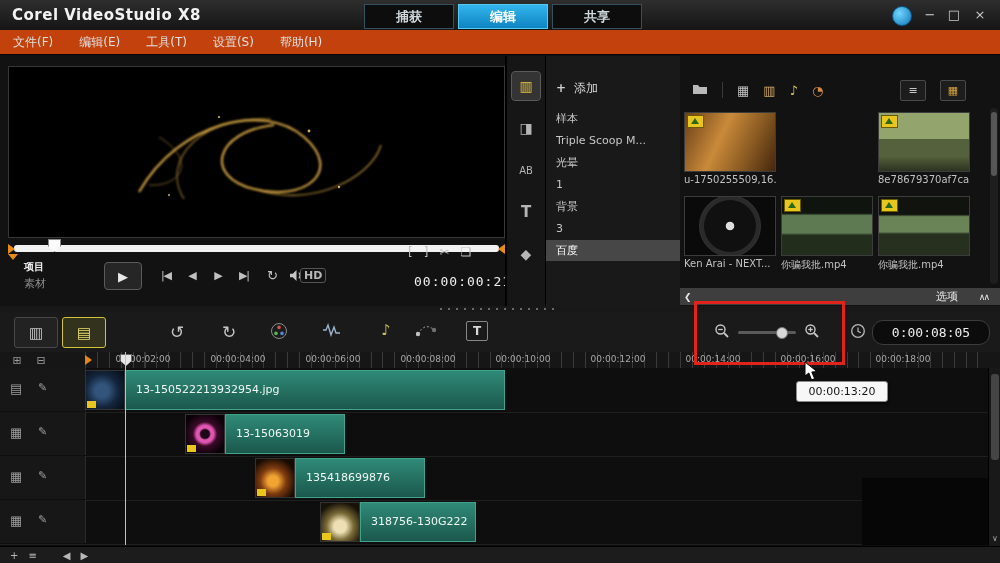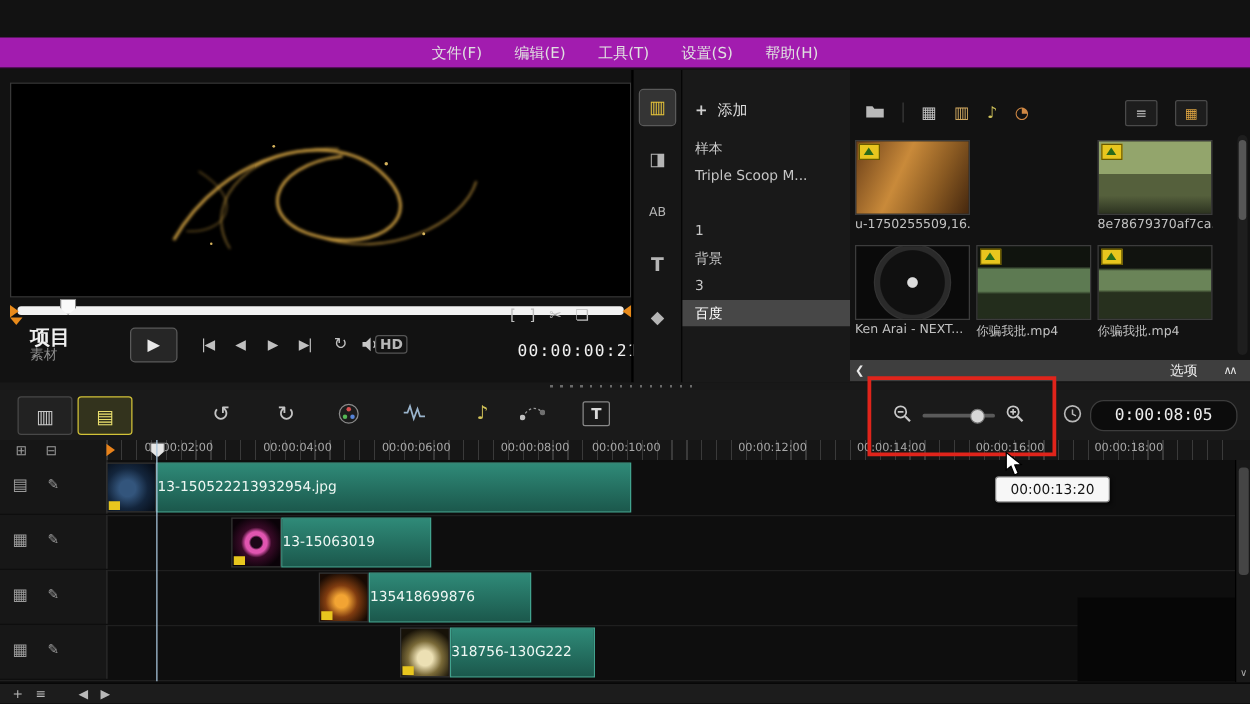--- a/index.html
+++ b/index.html
@@ -10,34 +10,34 @@
   .ctr{display:flex;align-items:center;justify-content:center;}
   
   .titlebar{left:0;top:0;width:1000px;height:30px;background:linear-gradient(#2e2e2e,#151515);border-bottom:1px solid #000;}
   .app-title{left:12px;top:0;height:30px;line-height:30px;font-size:15px;font-weight:bold;color:#f2f2f2;letter-spacing:.5px;}
   .tab{top:4px;width:88px;height:23px;background:#0d0d0d;border:1px solid #35505f;color:#cfd8dd;
        font-size:13px;font-weight:bold;cursor:pointer;}
   .tab.active{background:linear-gradient(#33b5ec,#0d84c3);border-color:#57c8f2;color:#fff;}
   .winbtn{top:0;width:24px;height:28px;color:#c8c8c8;font-size:13px;cursor:pointer;}
   .globe{top:6px;width:18px;height:18px;border-radius:50%;background:radial-gradient(circle at 35% 35%,#6fd4ff,#1277b8);border:1px solid #0b5b8e;}
   
-  .menubar{left:0;top:30px;width:1000px;height:24px;background:#a21caf;border-bottom:1px solid #060606;display:flex;align-items:center;justify-content:center;}
+  .menubar{left:0;top:30px;width:1000px;height:24px;background:#c2410c;border-bottom:1px solid #060606;display:flex;align-items:center;}
   .menu-item{padding:0 13px;height:24px;line-height:24px;color:#e0e0e0;font-size:12px;cursor:pointer;}
   .proj-info{position:absolute;right:12px;top:0;height:24px;line-height:24px;color:#cfcfcf;font-size:12px;}
   
   .video{left:8px;top:66px;width:495px;height:170px;background:#000;border:1px solid #383838;}
   .trimbar{left:8px;top:243px;width:497px;height:12px;}
   .trim-track{position:absolute;left:6px;top:2px;right:6px;height:7px;background:#f2f2f2;border-radius:3px;}
   .tri-l{position:absolute;left:0;top:1px;width:0;height:0;border-top:5px solid transparent;border-bottom:5px solid transparent;border-left:7px solid #e88a1a;}
   .tri-r{position:absolute;right:0;top:1px;width:0;height:0;border-top:5px solid transparent;border-bottom:5px solid transparent;border-right:7px solid #e88a1a;}
   .scrub{position:absolute;left:40px;top:-4px;width:11px;height:11px;background:#fafafa;border:1px solid #888;
          clip-path:polygon(0 0,100% 0,100% 55%,50% 100%,0 55%);cursor:pointer;}
   .tri-under{position:absolute;left:0;top:11px;width:0;height:0;border-left:5px solid transparent;border-right:5px solid transparent;border-top:6px solid #e88a1a;}
   .transport{left:8px;top:258px;width:497px;height:40px;}
-  .mode-proj{position:absolute;left:16px;top:2px;font-size:16px;color:#f0f0f0;font-weight:bold;}
+  .mode-proj{position:absolute;left:16px;top:2px;font-size:10px;color:#f0f0f0;font-weight:bold;}
   .mode-clip{position:absolute;left:16px;top:18px;font-size:11px;color:#8f8f8f;}
   .playbtn{position:absolute;left:96px;top:4px;width:36px;height:26px;background:#262626;border:1px solid #5a5a5a;border-radius:4px;color:#e8e8e8;font-size:13px;cursor:pointer;}
   .tbtn{position:absolute;top:8px;width:24px;height:18px;color:#c0c0c0;font-size:11px;cursor:pointer;letter-spacing:-1px;}
   .hd{position:absolute;left:292px;top:10px;color:#b8b8b8;font-weight:bold;font-size:11px;border:1px solid #555;border-radius:3px;padding:0 3px;}
   .edit-icons{left:408px;top:244px;width:100px;height:16px;display:flex;gap:11px;align-items:center;}
   .eicon{color:#bdbdbd;font-size:12px;cursor:pointer;}
   .timecode-row{left:414px;top:270px;width:92px;height:22px;display:flex;align-items:center;}
   .timecode{font-family:"DejaVu Sans Mono","Liberation Mono",monospace;font-size:13px;color:#f0f0f0;letter-spacing:1px;}
   .spin{display:flex;flex-direction:column;margin-left:4px;}
   .spin span{font-size:6px;line-height:6px;color:#aaa;cursor:pointer;}
@@ -95,40 +95,56 @@
          clip-path:polygon(0 0,100% 0,100% 55%,50% 100%,0 55%);cursor:pointer;}
   .rorange{position:absolute;left:0;top:3px;width:0;height:0;border-top:5px solid transparent;border-bottom:5px solid transparent;border-left:7px solid #e8821a;}
   
   .tracks{left:0;top:368px;width:1000px;height:178px;background:#0e0e0e;overflow:hidden;}
   .trow{position:absolute;left:0;width:1000px;height:44px;border-bottom:1px solid #1f1f1f;}
   .thead{position:absolute;left:0;top:0;width:85px;height:43px;background:#171717;border-right:1px solid #2b2b2b;}
   .ticon{position:absolute;top:13px;font-size:13px;color:#9a9a9a;cursor:pointer;}
   .clipthumb{position:absolute;top:2px;width:40px;height:40px;border:1px solid #333;box-sizing:border-box;}
   .minibadge{position:absolute;left:1px;bottom:1px;width:9px;height:7px;background:#e8c61e;}
   .clip{position:absolute;top:2px;height:40px;background:linear-gradient(#2f8a78,#1b584c);border:1px solid #41a38e;box-sizing:border-box;
-        color:#eef7f3;font-size:11px;line-height:38px;white-space:nowrap;overflow:hidden;cursor:pointer;}
+        color:#eef7f3;font-size:11px;line-height:38px;padding-left:10px;white-space:nowrap;overflow:hidden;cursor:pointer;}
   .playhead{left:125px;top:352px;width:1px;height:193px;background:#a9c6dd;z-index:20;}
   .darkzone{left:862px;top:478px;width:126px;height:67px;background:#060606;}
   .tscroll{left:988px;top:368px;width:12px;height:178px;background:#191919;border-left:1px solid #000;}
   .tsthumb{position:absolute;left:2px;top:6px;width:8px;height:86px;background:#454545;border-radius:3px;cursor:pointer;}
   .tsdown{position:absolute;left:0px;bottom:2px;width:12px;height:12px;color:#a8a8a8;font-size:8px;cursor:pointer;}
   
   .bottombar{left:0;top:546px;width:1000px;height:17px;background:#1c1c1c;border-top:1px solid #000;display:flex;align-items:center;gap:10px;padding-left:10px;box-sizing:border-box;}
   .bico{font-size:10px;color:#b8b8b8;cursor:pointer;}
   
   .redbox{left:694px;top:301px;width:151px;height:64px;border:3px solid #e0241b;box-sizing:border-box;z-index:50;pointer-events:none;}
   .tooltip{left:796px;top:381px;width:90px;height:19px;background:#f7f7f7;border:1px solid #8a8a8a;border-radius:3px;
            color:#151515;font-size:11px;z-index:60;box-shadow:1px 2px 3px rgba(0,0,0,.5);}
   .cursor{left:804px;top:361px;z-index:70;}
 </style>
 </head>
 <body>
 
 <div class="app">
 
+  <div class="abs titlebar">
+    <div class="abs app-title">Corel VideoStudio X8</div>
+    <div class="abs tab ctr" style="left:364px">
+        <span>捕获</span>
+      </div>
+    <div class="abs tab active ctr" style="left:458px">
+        <span>编辑</span>
+      </div>
+    <div class="abs tab ctr" style="left:552px">
+        <span>共享</span>
+      </div>
+    <div class="abs globe" style="right:88px"></div>
+    <div class="abs winbtn ctr" style="right:58px">−</div>
+    <div class="abs winbtn ctr" style="right:34px">□</div>
+    <div class="abs winbtn ctr" style="right:8px">×</div>
+  </div>
 
   <div class="abs menubar">
     <div class="menu-item">文件(F)</div>
     <div class="menu-item">编辑(E)</div>
     <div class="menu-item">工具(T)</div>
     <div class="menu-item">设置(S)</div>
     <div class="menu-item">帮助(H)</div>
   </div>
 
   <div class="abs video">
@@ -204,20 +220,21 @@
     <div class="sbtn ctr" style="top:184px">◆</div>
   </div>
 
   <div class="abs navlist">
     <div class="addrow">
       <span class="pl">+</span>
       <span>添加</span>
     </div>
     <div class="nitem" style="top:52px">样本</div>
     <div class="nitem" style="top:74px">Triple Scoop M...</div>
+    <div class="nitem" style="top:96px">光晕</div>
     <div class="nitem" style="top:118px">1</div>
     <div class="nitem" style="top:140px">背景</div>
     <div class="nitem" style="top:162px">3</div>
     <div class="nitem sel" style="top:184px">百度</div>
   </div>
 
   <div class="abs gallery">
     <div class="gtoolbar">
       <span class="gicon">
         <svg width="16" height="13">
@@ -340,21 +357,21 @@
 
   <div class="abs rulerrow">
     <div class="rtool ctr" style="left:8px">⊞</div>
     <div class="rtool ctr" style="left:32px">⊟</div>
     <div class="ruler">
       <div class="rorange"></div>
       <span class="rlabel" style="left:23px">00:00:02:00</span>
       <span class="rlabel" style="left:118px">00:00:04:00</span>
       <span class="rlabel" style="left:213px">00:00:06:00</span>
       <span class="rlabel" style="left:308px">00:00:08:00</span>
-      <span class="rlabel" style="left:381px">00:00:10:00</span>
+      <span class="rlabel" style="left:403px">00:00:10:00</span>
       <span class="rlabel" style="left:498px">00:00:12:00</span>
       <span class="rlabel" style="left:593px">00:00:14:00</span>
       <span class="rlabel" style="left:688px">00:00:16:00</span>
       <span class="rlabel" style="left:783px">00:00:18:00</span>
       <div class="rmark"></div>
     </div>
   </div>
 
   <div class="abs tracks">
     <div class="trow" style="top:0">

